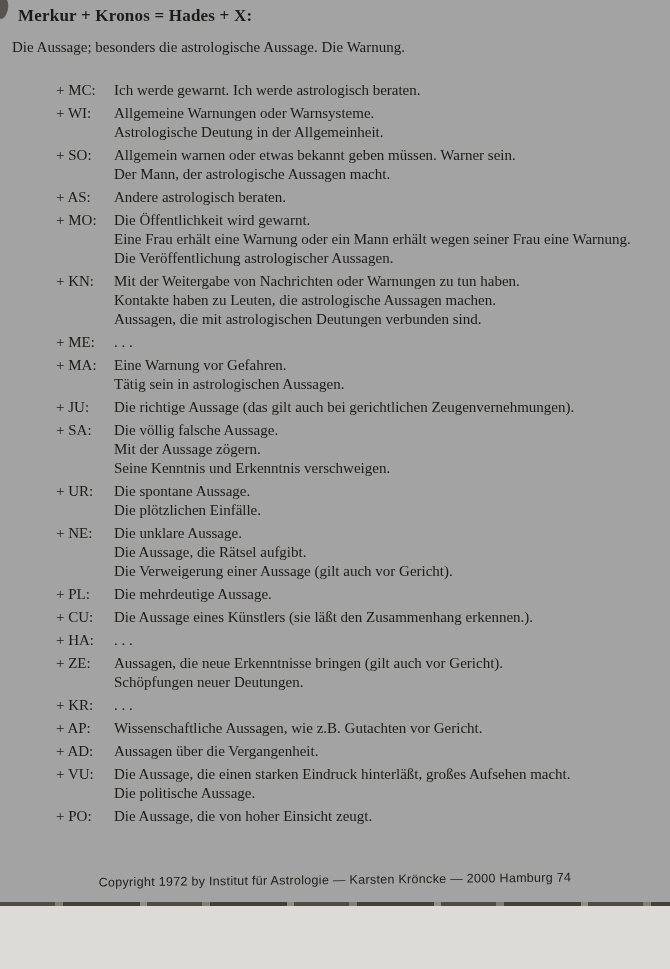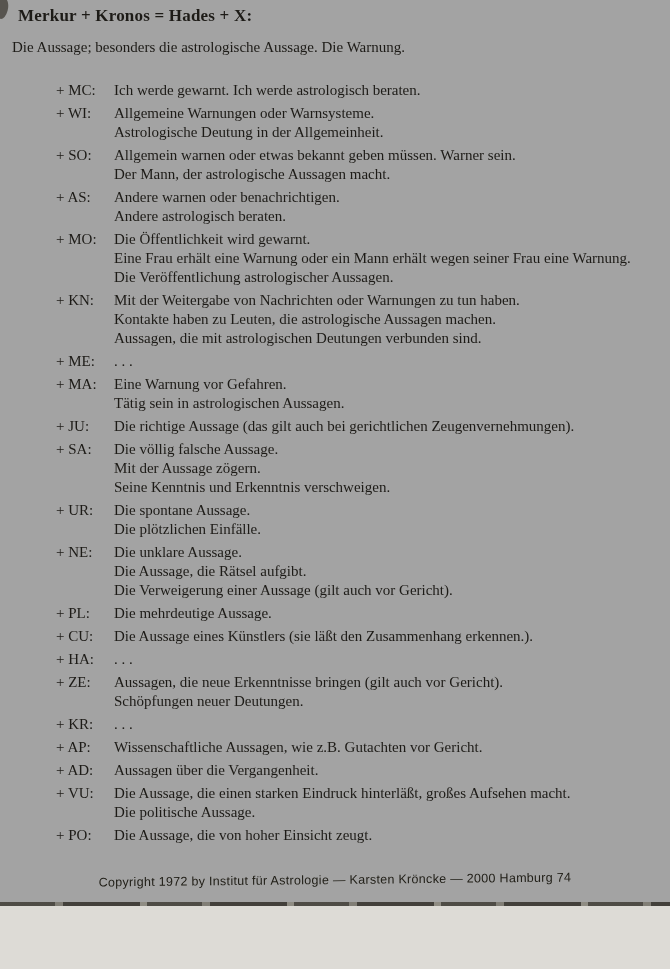--- a/index.html
+++ b/index.html
@@ -129,21 +129,20 @@
     <span class="label">+ SO:</span>
     <span class="lines">
             <div class="line">Allgemein warnen oder etwas bekannt geben müssen. Warner sein.</div>
             <div class="line">Der Mann, der astrologische Aussagen macht.</div>
           </span>
   </div>
 
   <div class="entry">
     <span class="label">+ AS:</span>
     <span class="lines">
-            <div class="line">Andere warnen oder benachrichtigen.</div>
             <div class="line">Andere astrologisch beraten.</div>
           </span>
   </div>
 
   <div class="entry">
     <span class="label">+ MO:</span>
     <span class="lines">
             <div class="line">Die Öffentlichkeit wird gewarnt.</div>
             <div class="line">Eine Frau erhält eine Warnung oder ein Mann erhält wegen seiner Frau eine Warnung.</div>
             <div class="line">Die Veröffentlichung astrologischer Aussagen.</div>

